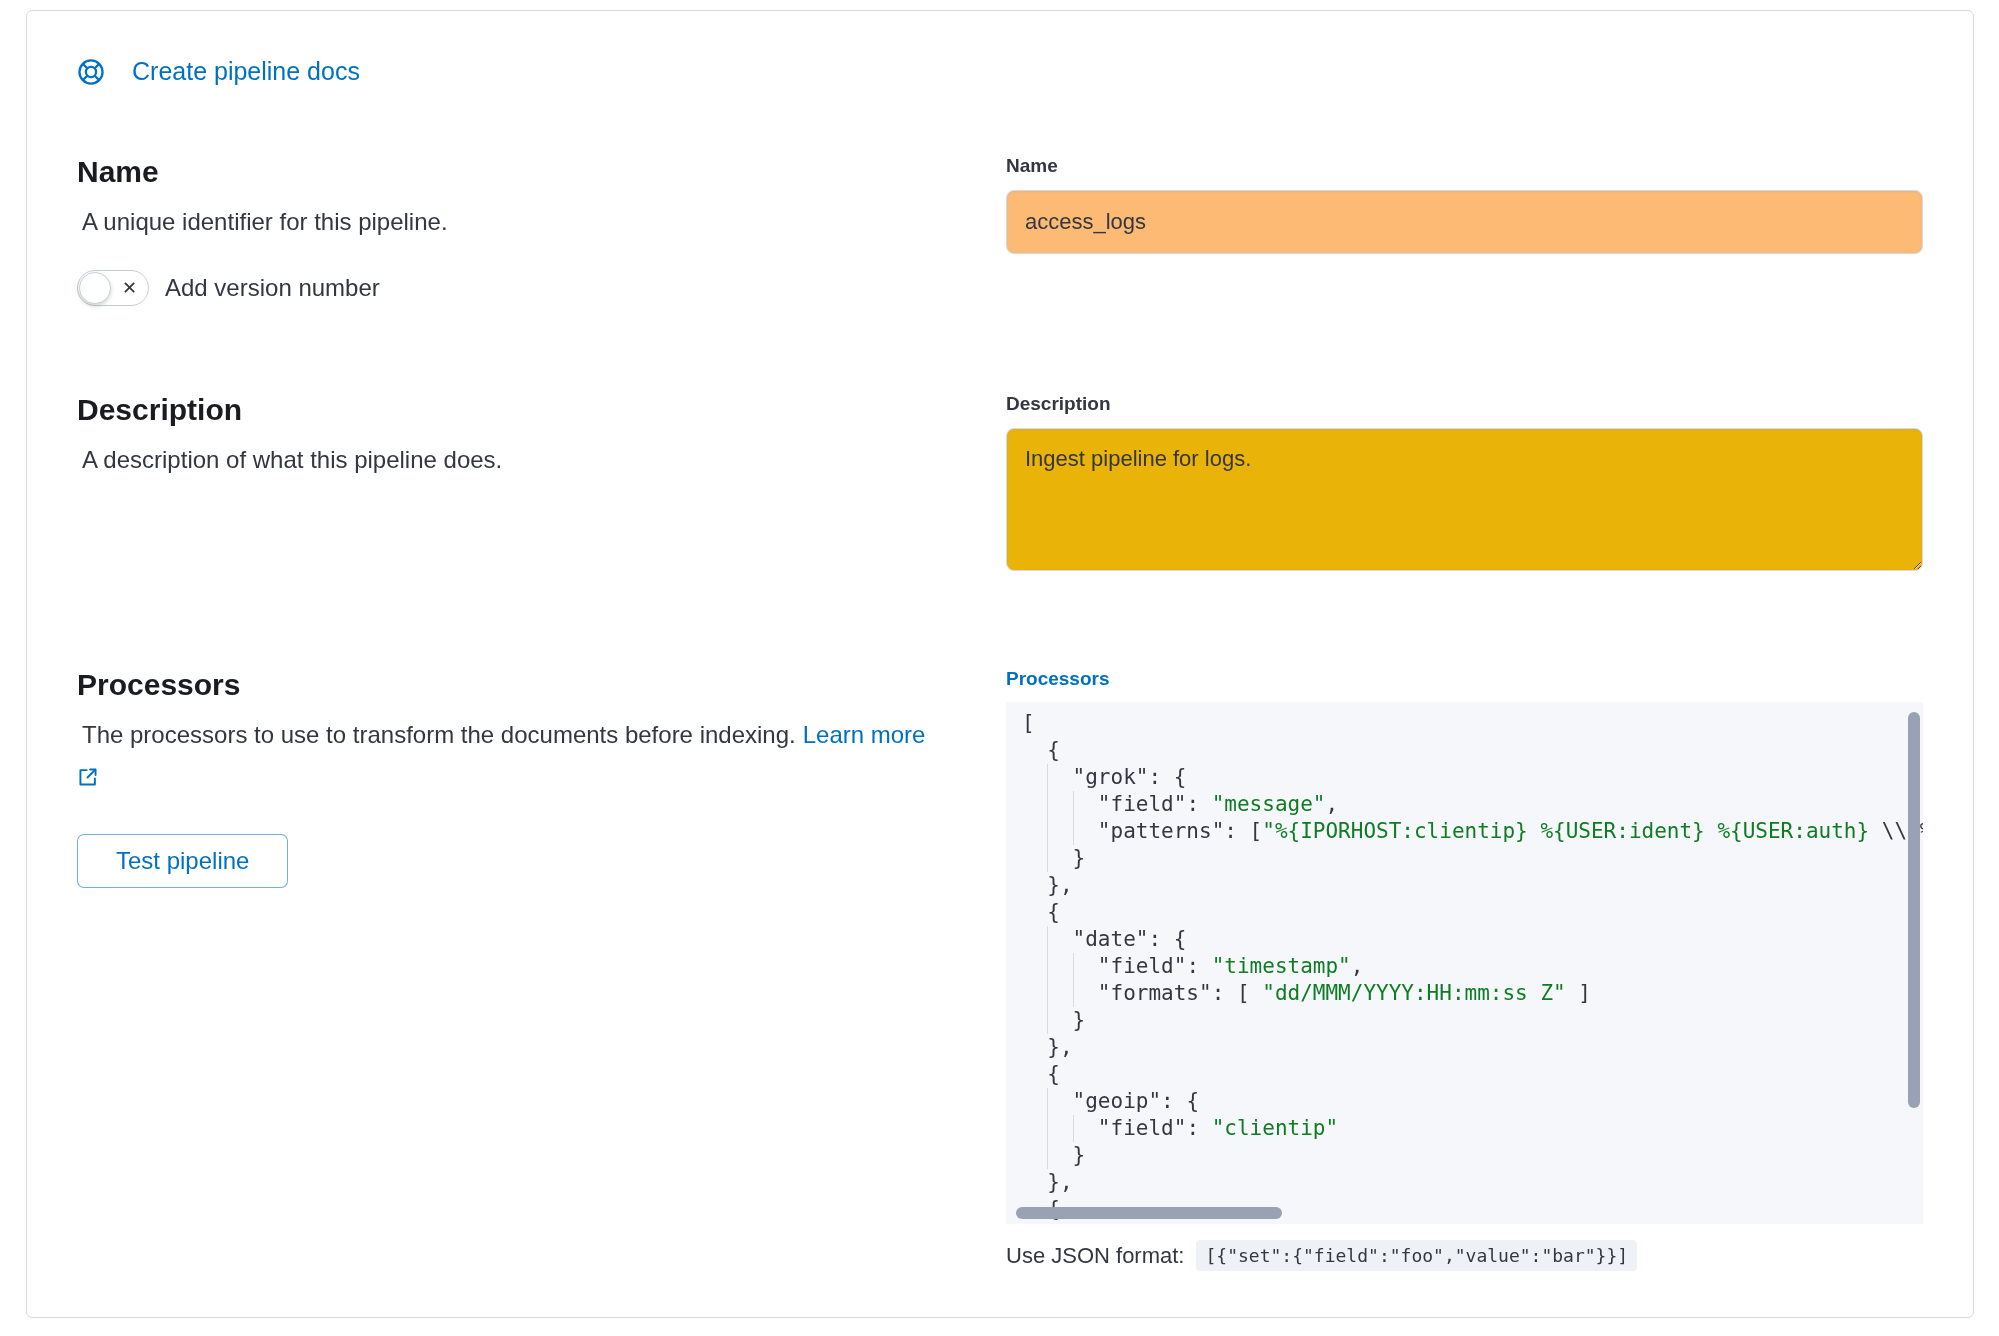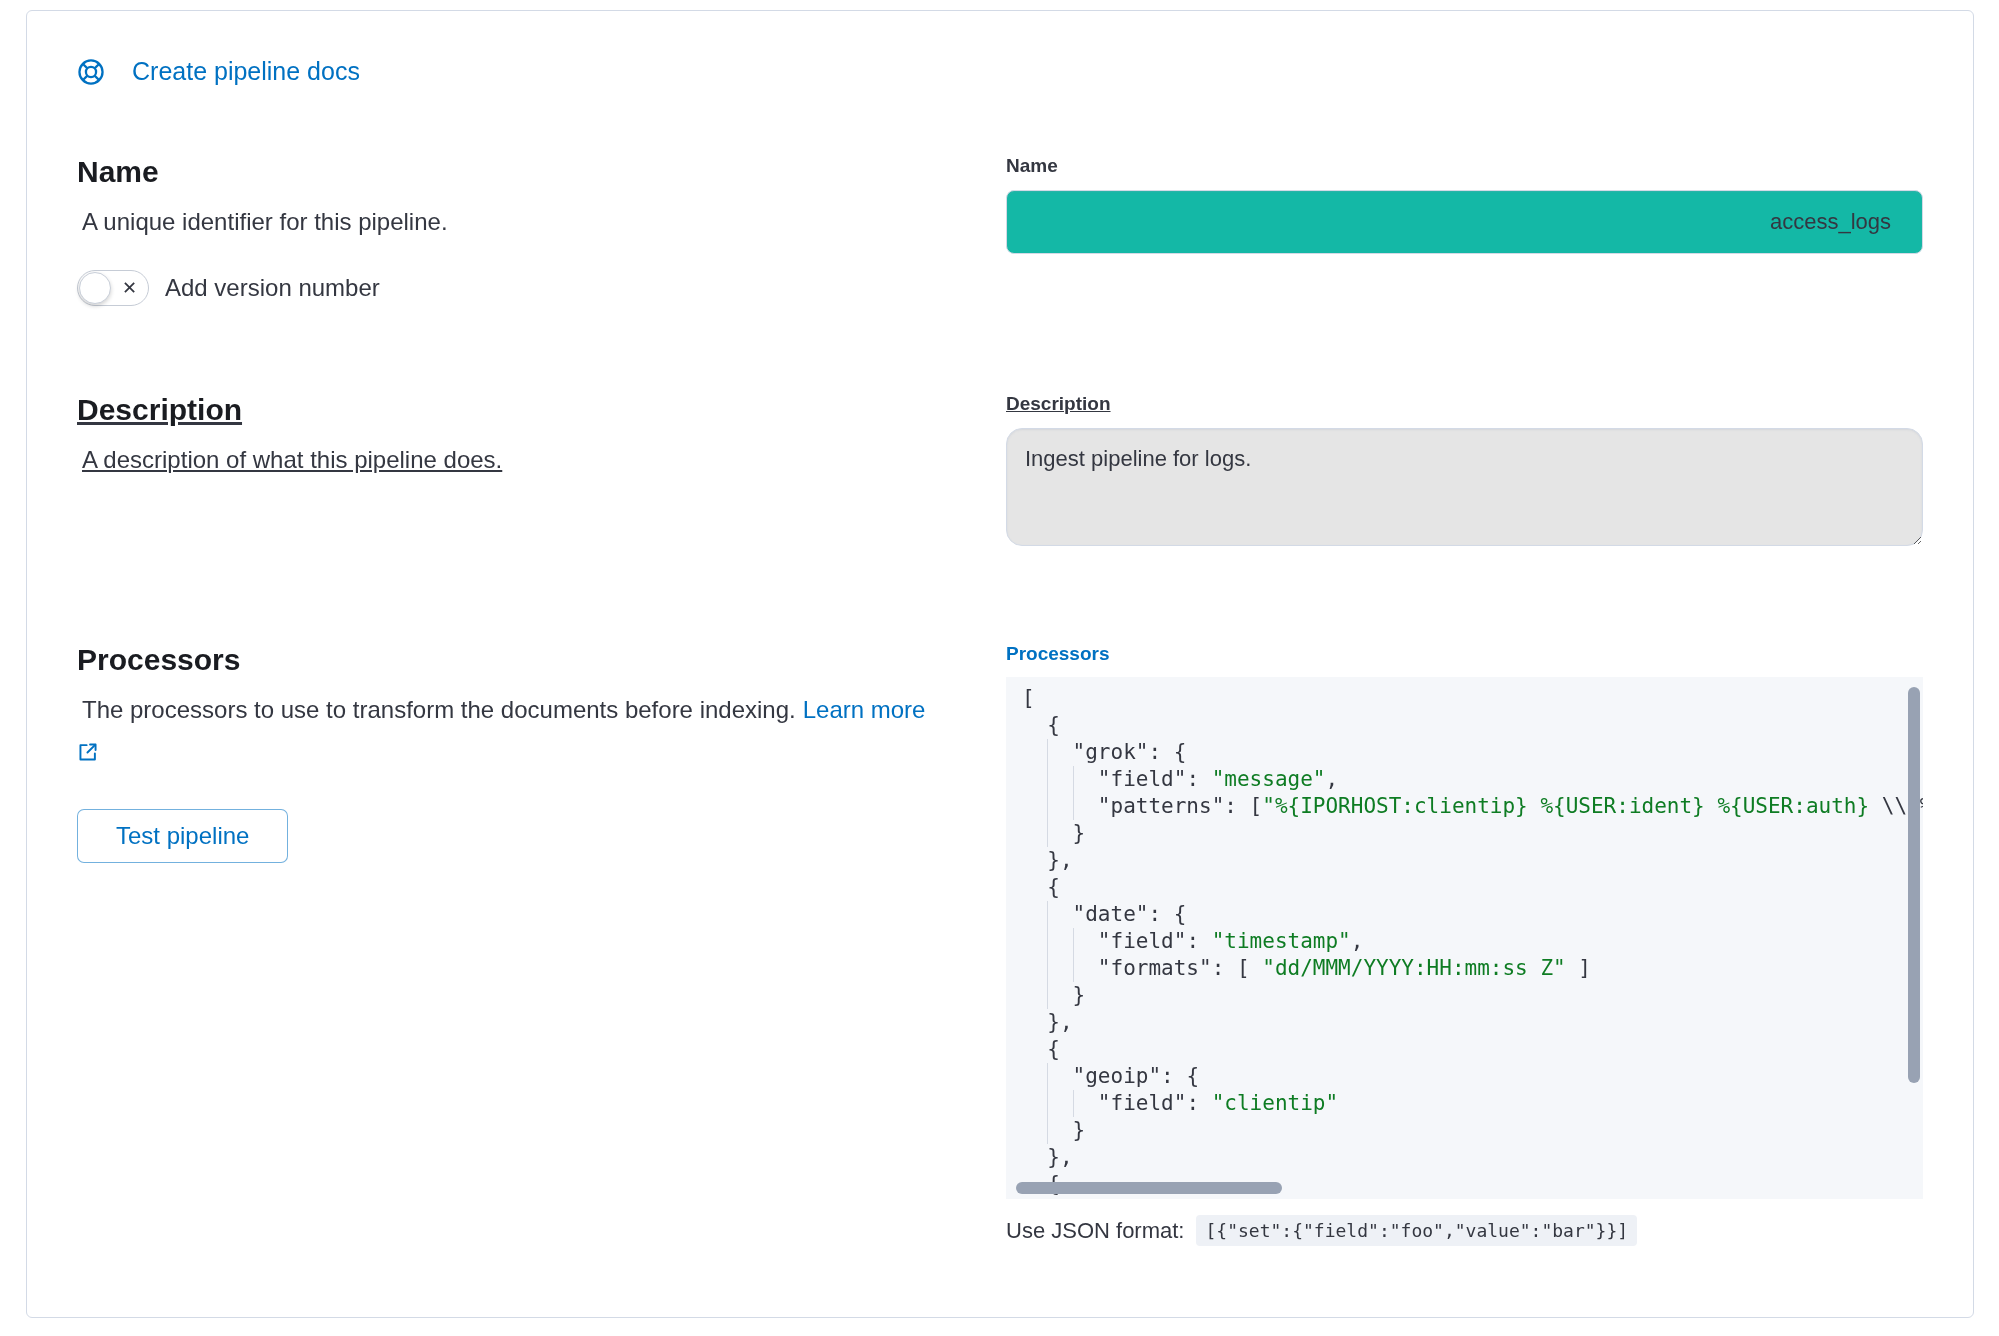--- a/index.html
+++ b/index.html
@@ -27,46 +27,45 @@
 
   
   .page-header{display:flex;justify-content:space-between;align-items:center;margin-bottom:68px;}
   .page-title{font-size:50px;font-weight:400;letter-spacing:-0.5px;color:var(--heading);margin:0;line-height:1.15;}
   .docs-link{display:flex;align-items:center;gap:27px;font-size:25px;color:var(--primary);text-decoration:none;cursor:pointer;}
   .docs-link svg{display:block;}
 
   
   .form-row{display:flex;align-items:flex-start;}
   .row-1{margin-bottom:86px;}
-  .row-2{margin-bottom:92px;text-decoration:underline;}
+  .row-2{margin-bottom:92px;}
   .col-left{flex:1 1 auto;padding-right:56px;}
   .col-right{flex:0 0 917px;width:917px;}
 
   .section-heading{font-size:30px;font-weight:600;color:var(--heading);margin:0 0 14px;line-height:1.2;}
   .section-desc{font-size:24px;color:var(--text);margin:5px;line-height:1.5;}
 
   
   .switch-row{margin-top:30px;display:flex;align-items:center;gap:16px;}
   .switch{position:relative;width:72px;height:36px;border-radius:18px;background:#fff;border:1px solid #c6ccd6;cursor:pointer;flex:none;}
   .switch-knob{position:absolute;left:1px;top:1px;width:32px;height:32px;border-radius:50%;background:#fff;border:1px solid #c9cfd9;box-shadow:0 2px 4px rgba(0,0,0,.18);}
   .switch-cross{position:absolute;right:11px;top:50%;transform:translateY(-50%);font-size:18px;font-weight:700;color:var(--text);line-height:1;}
   .switch-label{font-size:24px;color:var(--text);cursor:pointer;}
 
   
   .field-label{display:block;font-size:19px;font-weight:700;color:var(--text);margin-bottom:11px;line-height:1.3;}
   .field-label.is-focused{color:var(--primary);}
   .text-input{
     width:100%;height:64px;border:1px solid var(--border);border-radius:8px;
-    padding:0 31px;font-size:22px;color:var(--text);font-family:inherit;background:#14b8a6;
+    padding:0 18px;font-size:22px;color:var(--text);font-family:inherit;background:#fdba74;
     box-shadow:inset 0 1px 2px rgba(152,162,179,.2);
-    text-align:right;
   }
   .text-area{
-    width:100%;height:118px;border:1px solid var(--border);border-radius:16px;
-    padding:15px 18px;font-size:22px;color:var(--text);font-family:inherit;background:#e5e5e5;
+    width:100%;height:143px;border:1px solid var(--border);border-radius:8px;
+    padding:15px 18px;font-size:22px;color:var(--text);font-family:inherit;background:#eab308;
     box-shadow:inset 0 1px 2px rgba(152,162,179,.2);resize:both;line-height:1.4;
   }
 
   
   .learn-more{color:var(--primary);text-decoration:none;cursor:pointer;margin-left:7px;}
   .ext-link{display:inline-block;margin-top:8px;cursor:pointer;line-height:0;}
   .test-btn{
     margin-top:42px;display:inline-block;background:#fff;color:var(--primary);
     border:1px solid rgba(0,113,194,.55);border-radius:7px;
     font-size:24px;font-weight:500;font-family:inherit;padding:12px 38px;cursor:pointer;line-height:1.2;

